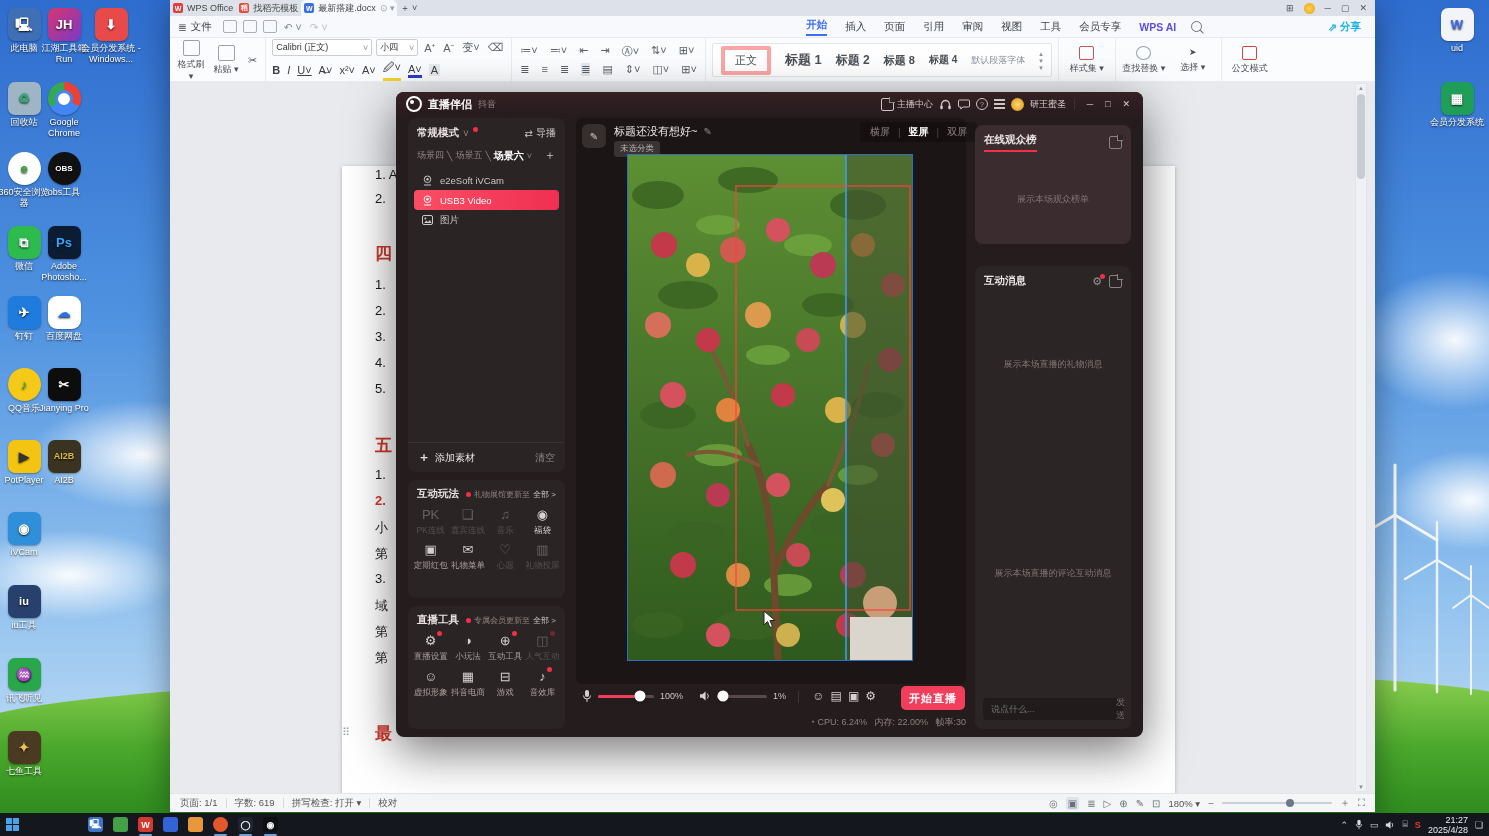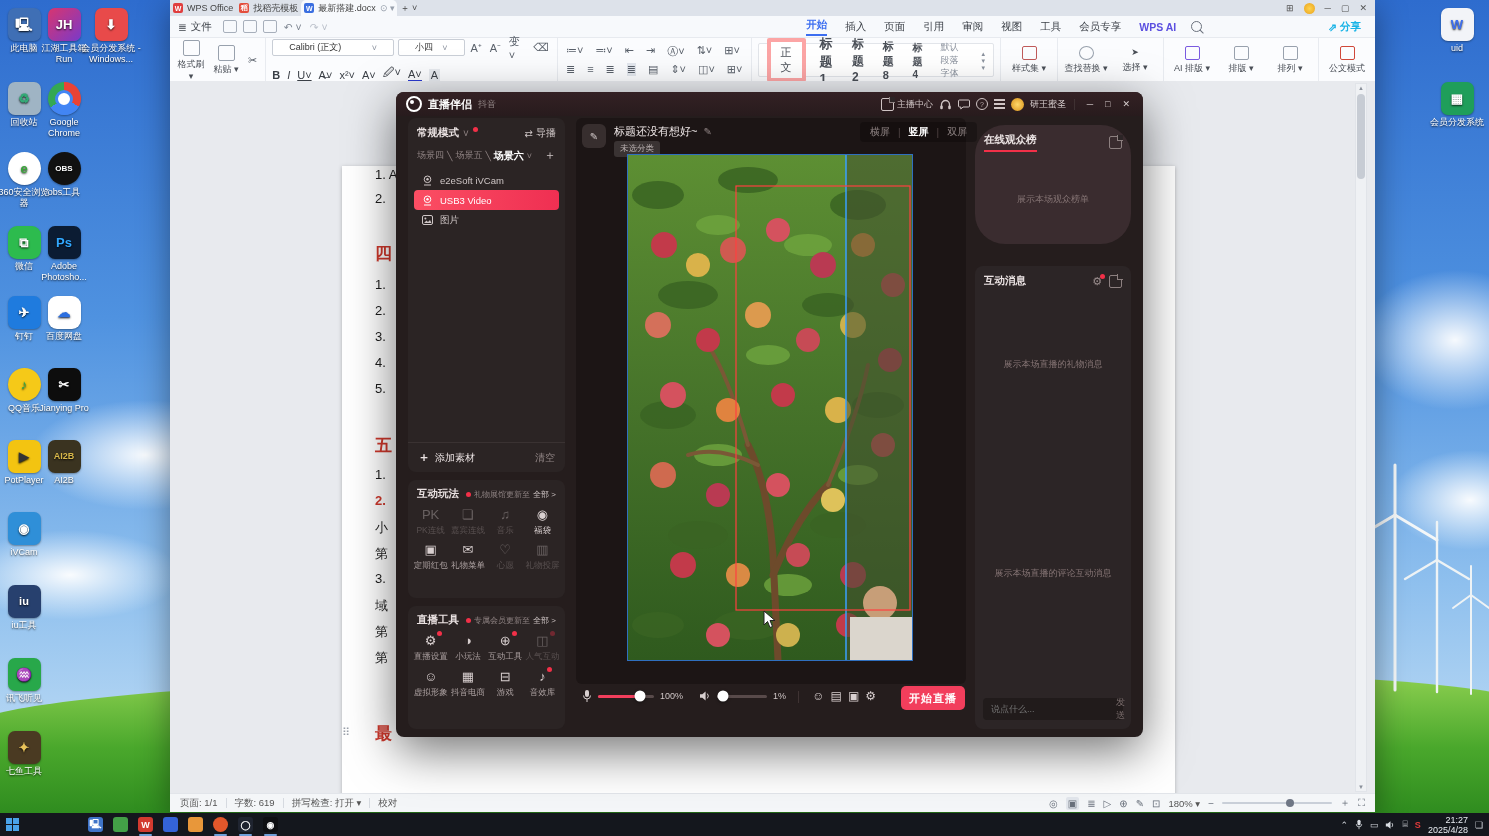--- a/index.html
+++ b/index.html
@@ -34,21 +34,21 @@
   .mini{width:10px;height:10px;border-radius:2px;display:flex;align-items:center;justify-content:center;color:#fff;font-size:7px;font-weight:bold;}
   .wctrl{display:flex;align-items:center;gap:10px;margin-left:auto;padding-right:8px;color:#555;}
   .menurow{height:21px;background:#f7f9fc;display:flex;align-items:center;font-size:10.5px;color:#3a3f46;border-bottom:1px solid #e7eaef;}
   .qicon{width:12px;height:11px;border:1px solid #a7afbb;border-radius:2px;margin:0 3px;}
   .rtab{margin:0 9px;cursor:default;}
   .rtab.active{color:#3c6ef0;font-weight:bold;border-bottom:2px solid #3c6ef0;padding-bottom:2px;}
   .ribbon{height:44px;background:#fbfcfe;border-bottom:1px solid #dfe3e9;display:flex;align-items:stretch;font-size:9px;color:#4a4f57;}
   .rgroup{display:flex;align-items:center;padding:0 6px;border-right:1px solid #e8ebf0;gap:5px;}
   .bigbtn{text-align:center;width:30px;}
   .bigbtn .bi{width:15px;height:14px;border:1px solid #98a1ad;border-radius:2px;margin:0 auto 2px;}
-  .selbox{border:1px solid #c9ced6;border-radius:2px;background:#fff;padding:1px 16px;display:flex;align-items:center;gap:4px;color:#333;}
+  .selbox{border:1px solid #c9ced6;border-radius:2px;background:#fff;padding:1px 3px;display:flex;align-items:center;gap:4px;color:#333;}
   .gly{color:#5a616b;font-size:11px;margin:0 2px;}
   .style-box{border:4px solid #fca5a5;border-radius:2px;background:#fff;padding:3px 10px;font-size:11px;}
   .sgal{display:flex;align-items:center;gap:14px;border:1px solid #e2e5ea;background:#fff;border-radius:2px;padding:3px 8px;height:26px;}
   .vtool{text-align:center;width:44px;}
   .vtool .bi{width:13px;height:12px;border:1px solid #98a1ad;border-radius:2px;margin:0 auto 2px;}
   .page{position:absolute;left:172px;top:85px;width:833px;height:685px;background:#fff;box-shadow:0 1px 4px rgba(0,0,0,.25);}
   .frag{position:absolute;left:33px;font-size:13px;color:#1c1c1c;white-space:nowrap;}
   .frag.red{color:#cf382c;font-weight:bold;font-size:15px;}
   .frag.big{font-size:17px;}
   .vscroll{position:absolute;right:8px;top:83px;bottom:20px;width:10px;background:#eff1f4;border:1px solid #e1e4e9;color:#8a909a;font-size:6px;text-align:center;}
@@ -315,25 +315,20 @@
         <span style="font-size:9px;color:#8a919d;">默认段落字体</span>
         <span style="color:#8a919d;font-size:7px;line-height:7px;">▴<br>▾<br>▾</span>
       </div>
     </div>
     <div class="rgroup">
         <div class="vtool"><div class="bi" style="border-color:#c05a5a;"></div><span>样式集</span> ▾</div>
       </div>
     <div class="rgroup">
       <div class="vtool"><div class="bi" style="border-radius:50%;"></div><span>查找替换</span> ▾</div>
       <div class="vtool"><div class="bi" style="border:0;">➤</div><span>选择</span> ▾</div>
-    </div>
-    <div class="rgroup">
-      <div class="vtool"><div class="bi" style="border-color:#7a5ae0;"></div><span>AI 排版</span> ▾</div>
-      <div class="vtool"><div class="bi"></div><span>排版</span> ▾</div>
-      <div class="vtool"><div class="bi"></div><span>排列</span> ▾</div>
     </div>
     <div class="rgroup" style="border-right:0;">
       <div class="vtool"><div class="bi" style="border-color:#d0483a;"></div><span>公文模式</span></div>
     </div>
   </div>
 
   <div class="abs" style="left:0;top:81px;right:0;bottom:18px;background:#e8eaee;overflow:hidden;">
     <div class="page">
       <span class="frag" style="top:0;">1.  AI 软件，一键将音频转文字 需要，一个半小时以上 直接如变更（每天需要搭建新）</span>
       <span class="frag" style="top:25px;">2.</span>
@@ -640,22 +635,28 @@
       <i class="knob" style="left:12%;"></i>
       </span>
     <span style="font-size:9px;color:#cfc6c6;">1%</span>
     <span style="color:#4a3e3e;margin:0 4px;">│</span>
     <span style="font-size:12px;color:#d8cfcf;">☺</span>
     <span style="font-size:12px;color:#d8cfcf;">▤</span>
     <span style="font-size:12px;color:#d8cfcf;">▣</span>
     <span style="font-size:12px;color:#d8cfcf;">⚙</span>
   </div>
   <div class="startbtn" style="left:505px;top:594px;">开始直播</div>
-
-  <div class="panelR" style="left:579px;top:33px;width:156px;height:119px;background:#3a2c2f;border-radius:30px;">
+  <div class="abs" style="left:180px;top:624px;width:390px;text-align:right;font-size:9px;color:#8d7f7f;">
+    <span>◔</span>
+    <span>CPU: 6.24%</span>&nbsp;&nbsp;
+    <span>内存: 22.00%</span>&nbsp;&nbsp;
+    <span>帧率:30</span>
+  </div>
+
+  <div class="panelR" style="left:579px;top:33px;width:156px;height:119px;background:#3a2c2f;">
     <div style="display:flex;align-items:center;padding:8px 9px 3px;">
       <b style="color:#eae2e2;font-size:10.5px;border-bottom:2px solid #f23048;padding-bottom:3px;">在线观众榜</b>
       <span class="popout" style="margin-left:auto;"></span>
     </div>
     <div class="empty" style="top:68px;">展示本场观众榜单</div>
   </div>
 
   <div class="panelR" style="left:579px;top:174px;width:156px;height:463px;">
     <div style="display:flex;align-items:center;padding:8px 9px 3px;gap:7px;">
       <b style="color:#eae2e2;font-size:10.5px;">互动消息</b>

